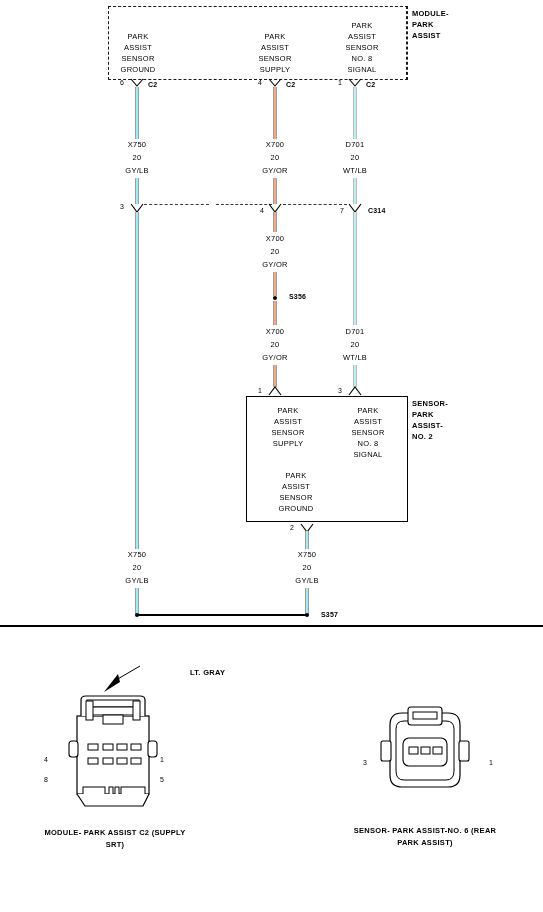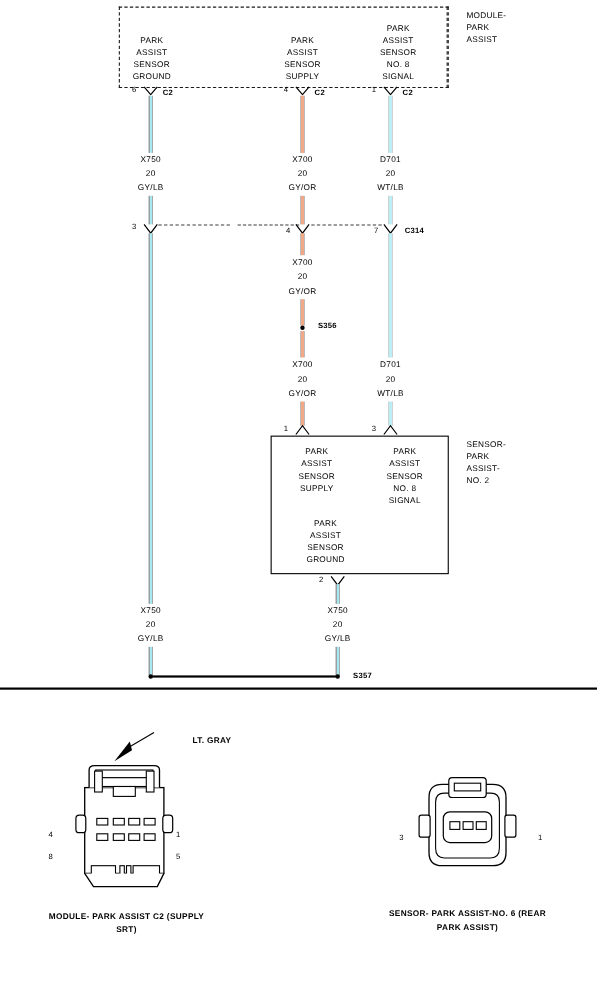--- a/index.html
+++ b/index.html
@@ -3,21 +3,21 @@
 <meta charset="utf-8">
 <style>
   html,body{margin:0;padding:0;background:#ffffff;}
   body{
     width:543px;height:912px;position:relative;overflow:hidden;
     font-family:"Liberation Sans",sans-serif;
     color:#000;
   }
   .abs{position:absolute;}
   .txt{font-size:7.5px;letter-spacing:.25px;line-height:11px;text-align:center;white-space:pre;}
-  .txtb{font-size:7.5px;letter-spacing:.25px;line-height:11px;font-weight:normal;white-space:pre;margin-left:12px;}
+  .txtb{font-size:7.5px;letter-spacing:.25px;line-height:11px;font-weight:bold;white-space:pre;}
   .pin{font-size:7px;letter-spacing:.2px;}
   .pinb{font-size:7px;letter-spacing:.2px;font-weight:bold;}
 
   
   #module-box{
     left:108px;top:6px;width:300px;height:74px;
     border:1.3px dashed #1a1a1a;border-bottom:none;
     box-sizing:border-box;
   }
   #module-box-bottom{
@@ -269,21 +269,21 @@
 <div class="abs pinb" style="left:321px;top:611px;">S357</div>
 
 <div class="abs divider" style="left:0px;top:625px;width:543px;"></div>
 
 <div class="abs" style="left:96px;top:660px;">
   <svg width="50" height="32">
     <line x1="44" y1="6" x2="20" y2="20" class="cline" stroke-width="1"></line>
     <polygon points="8,32 22,14 24,22" fill="#000"></polygon>
   </svg>
 </div>
-<div class="abs label-arrow" style="left:135px;top:668px;padding-left:40px;">LT. GRAY</div>
+<div class="abs label-arrow" style="left:150px;top:668px;padding-left:40px;">LT. GRAY</div>
 
 <div class="abs" style="left:55px;top:688px;">
   <svg width="120" height="128">
 
     <rect x="22" y="28" width="72" height="78" class="cfill" stroke-width="1.2"></rect>
 
     <rect x="14" y="53" width="9" height="16" rx="3" class="cfill" stroke-width="1.1"></rect>
     <rect x="93" y="53" width="9" height="16" rx="3" class="cfill" stroke-width="1.1"></rect>
 
     <path d="M26,28 L26,12 Q26,8 31,8 L85,8 Q90,8 90,12 L90,28" class="cfill" stroke-width="1.2"></path>

